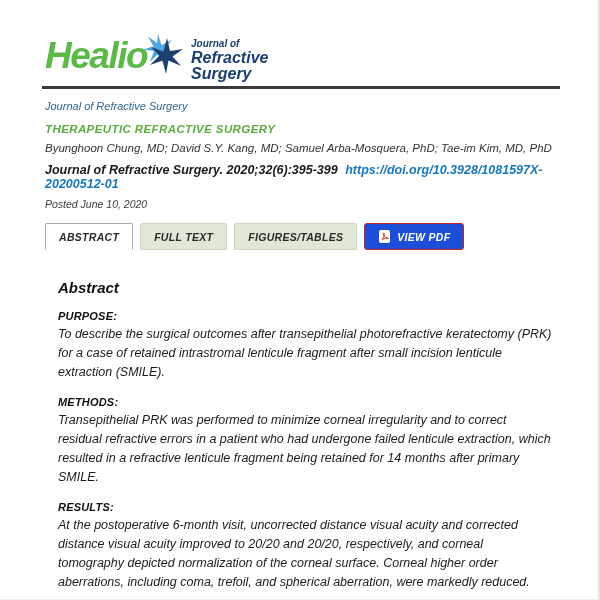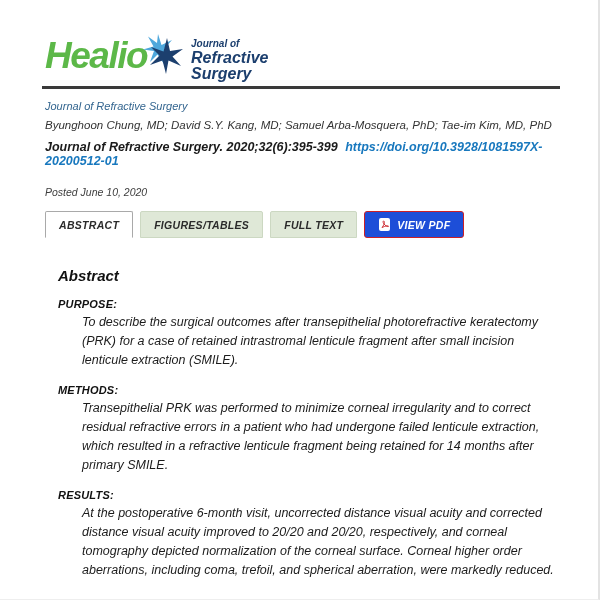--- a/index.html
+++ b/index.html
@@ -22,36 +22,36 @@
   .header-rule { height:3px; background:#3a3a3a; margin:4px 0 0 -3px; }
   
   .content { padding:0 38px 12px 45px; }
   .breadcrumb { margin-top:11px; font-size:11px; color:#33658F; cursor:pointer; }
   .category { margin-top:11px; font-size:11.5px; font-weight:bold; color:#5BAD3E; letter-spacing:0.4px; }
   .title { margin-top:6px; font-size:19.5px; font-weight:bold; color:#1a1a1a; line-height:21.5px; max-width:510px; }
   .authors { margin-top:7px; font-size:11.5px; color:#333; }
   .citation-row { margin-top:9px; font-size:12.5px; }
   .citation { font-weight:bold; color:#1a1a1a; }
   .doi { font-weight:bold; color:#1878BE; text-decoration:none; margin-left:4px; cursor:pointer; }
-  .posted { margin-top:18px; font-size:10.5px; color:#3d3d3d; }
+  .posted { margin-top:7px; font-size:10.5px; color:#3d3d3d; }
   
   .tabs { display:flex; align-items:stretch; margin-top:13px; gap:7px; height:27px; }
   .tab {
     display:flex; align-items:center; padding:0 13px; font-size:10.5px; font-weight:bold;
     color:#2b2b2b; letter-spacing:0.3px; cursor:pointer; border-radius:2px 2px 0 0;
   }
   .tab.inactive { background:#DFE8D7; border:1px solid #ccd8c2; border-bottom:1px solid #ccd8c2; }
   .tab.active { background:#fff; border:1px solid #a9a9a9; border-bottom:1px solid #fff; }
   .tab.pdf { background:#1d4ed8; border:1px solid #CB2026; color:#fff; border-radius:3px; }
   .pdf-icon { display:inline-flex; margin-right:6px; }
   
   .abstract { padding:0 40px 0 58px; }
   .abstract-heading { margin-top:17px; font-size:15px; font-weight:bold; color:#111; }
   .sec-label { margin-top:14px; font-size:11px; font-weight:bold; color:#111; letter-spacing:0.2px; }
-  .sec-text { margin-top:3px; font-size:12.5px; color:#1c1c1c; line-height:19px; max-width:494px;margin-left:24px; }
+  .sec-text { margin-top:3px; font-size:12.5px; color:#1c1c1c; line-height:19px; max-width:494px; }
 </style>
 </head>
 <body>
 
 <div class="page">
 
   <div class="header">
     <div class="logo-row">
       <span class="healio-text">Healio</span>
       <span class="star-wrap">
@@ -64,31 +64,32 @@
         <div class="journal-small">Journal of</div>
         <div class="journal-name">Refractive</div>
         <div class="journal-name">Surgery</div>
       </span>
     </div>
     <div class="header-rule"></div>
   </div>
 
   <div class="content">
     <div class="breadcrumb">Journal of Refractive Surgery</div>
+    <div class="category">THERAPEUTIC REFRACTIVE SURGERY</div>
     <div class="authors">Byunghoon Chung, MD; David S.Y. Kang, MD; Samuel Arba-Mosquera, PhD; Tae-im Kim, MD, PhD</div>
     <div class="citation-row">
       <span class="citation">Journal of Refractive Surgery. 2020;32(6):395-399</span>
       <a class="doi">https://doi.org/10.3928/1081597X-20200512-01</a>
     </div>
     <div class="posted">Posted June 10, 2020</div>
 
     <div class="tabs">
       <div class="tab active">ABSTRACT</div>
+      <div class="tab inactive">FULL TEXT</div>
       <div class="tab inactive">FIGURES/TABLES</div>
-      <div class="tab inactive">FULL TEXT</div>
       <div class="tab pdf">
         <span class="pdf-icon">
           <svg width="13" height="15" viewBox="0 0 13 15">
             <rect x="1" y="1" width="11" height="13" rx="2" fill="#fff"></rect>
             <path d="M4 10.5 C5.5 9 7 5.5 6.2 4.3 C5.6 3.5 4.8 4.2 5.2 5.5 C5.7 7.2 8 9.3 9.8 9.6 C11 9.8 10.8 8.6 9.2 8.8 C7.5 9 5.2 10 4 10.5 Z" fill="none" stroke="#CB2026" stroke-width="0.9"></path>
           </svg>
         </span>
         <span>VIEW PDF</span>
       </div>
     </div>

